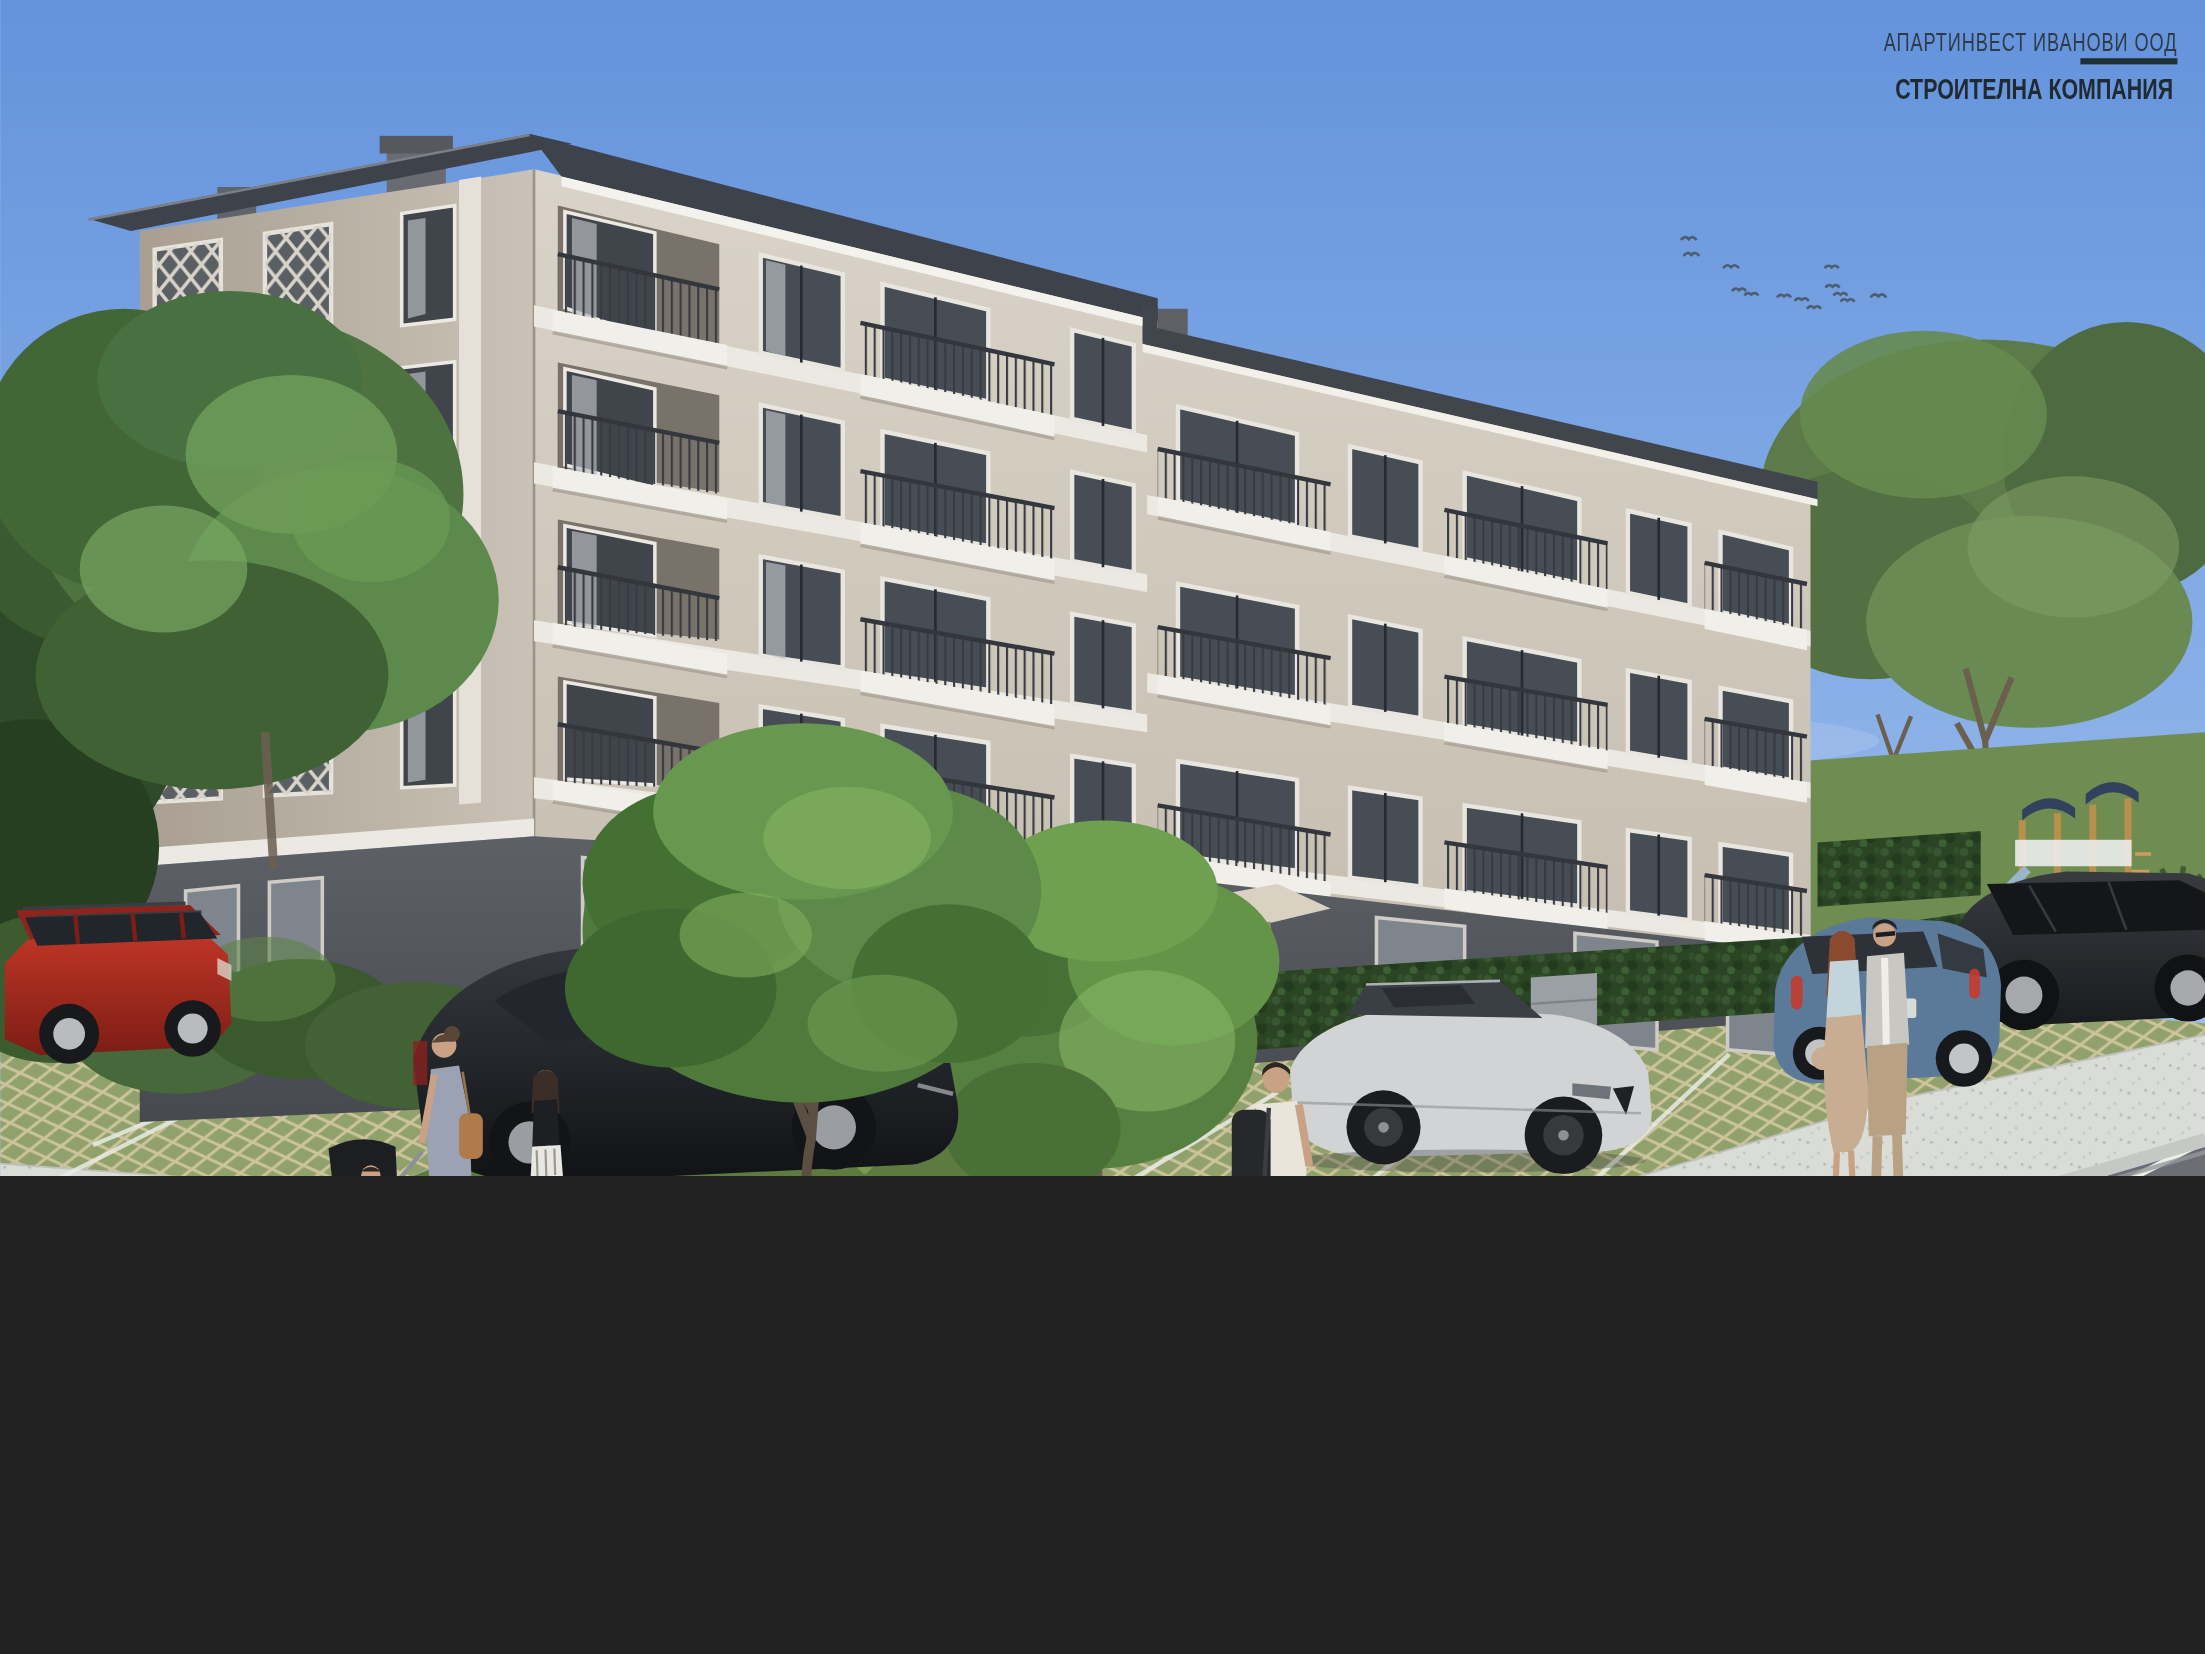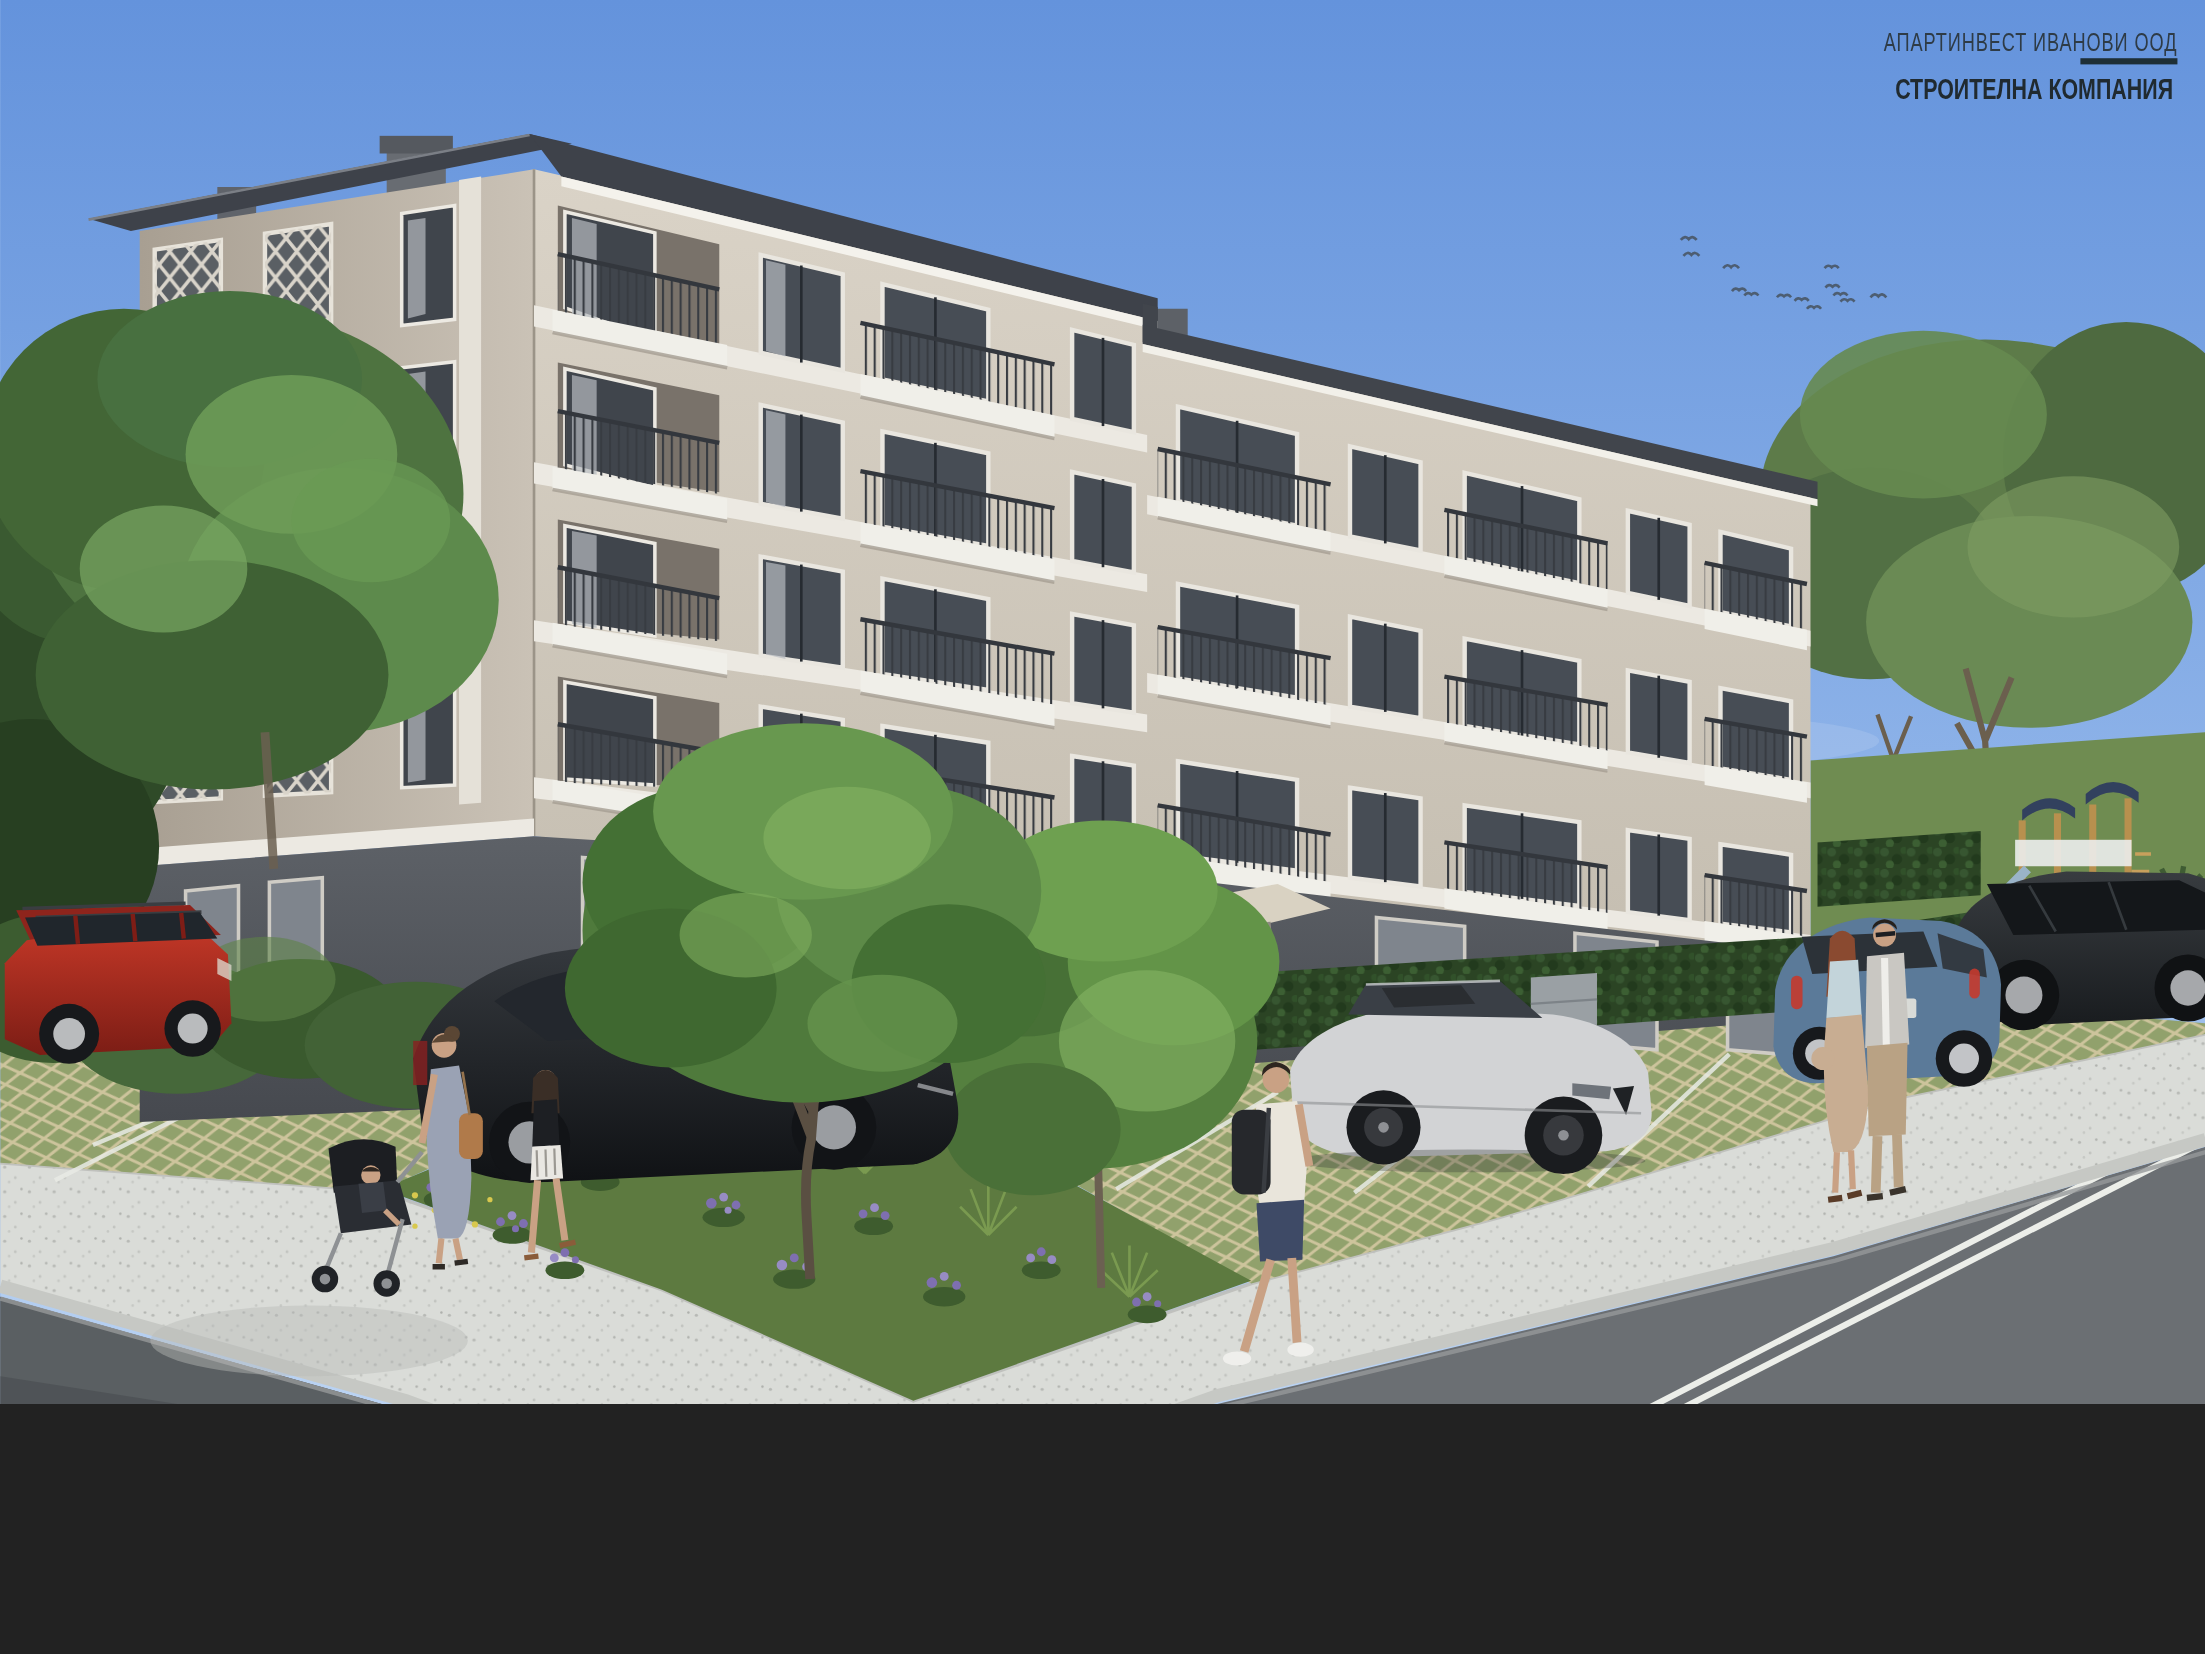--- a/index.html
+++ b/index.html
@@ -1,16 +1,16 @@
 <!DOCTYPE html>
 <html style="font-size:14px"><head>
 <meta charset="utf-8">
 <style>
   html,body{margin:0;padding:0;background:#222;}
-  .stage{position:relative;width:2206px;height:1404px;overflow:hidden;background:#8fb4e9;
+  .stage{position:relative;width:2206px;height:1176px;overflow:hidden;background:#8fb4e9;
          font-family:"Liberation Sans","DejaVu Sans",sans-serif;}
   svg{display:block}
   .win{fill:#474d55;stroke:#e9e6df;stroke-width:5}
   .winD{fill:#40454c;stroke:#ece9e2;stroke-width:4}
   .latG{fill:#5a5f64;stroke:#e7e3da;stroke-width:5}
   .mul{stroke:#262b31;stroke-width:3}
   .cur{fill:#b6bac0;opacity:.7}
   .slab{fill:#f0efe9}
   .slabsh{stroke:#a59e92;stroke-width:4;fill:none;opacity:.8}
   .railp{fill:url(#rails)}

